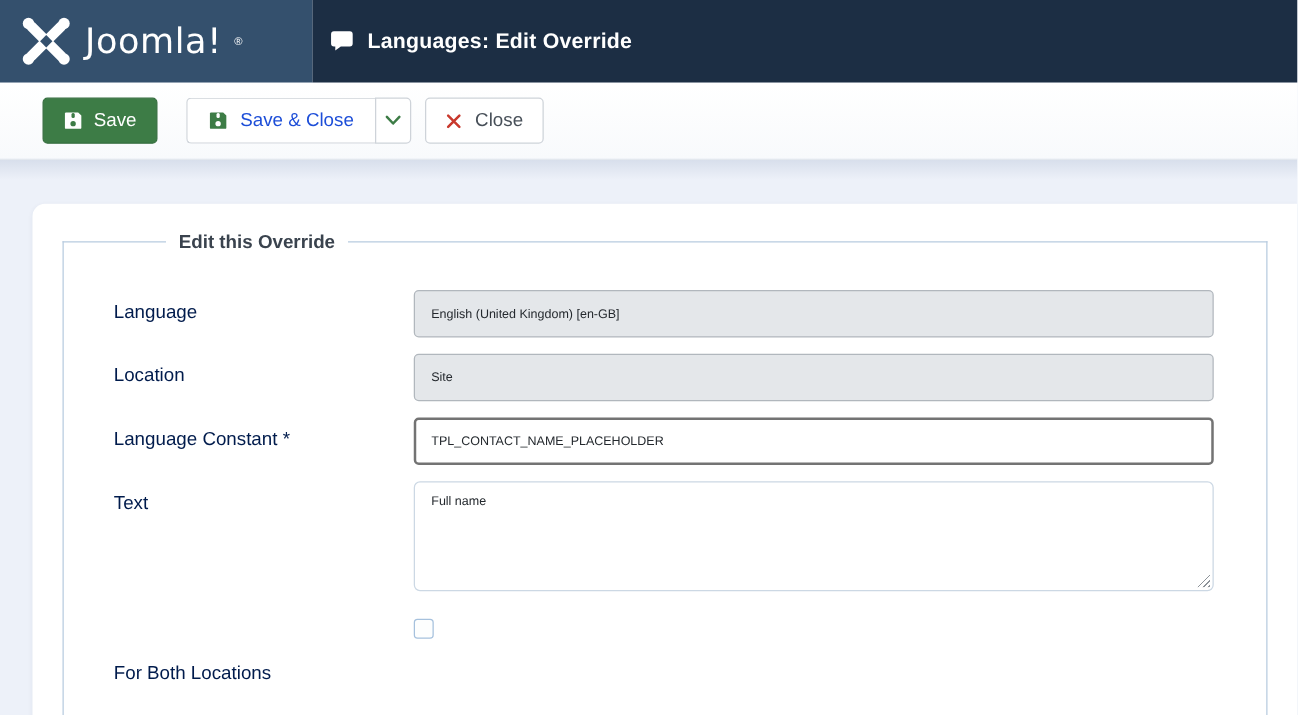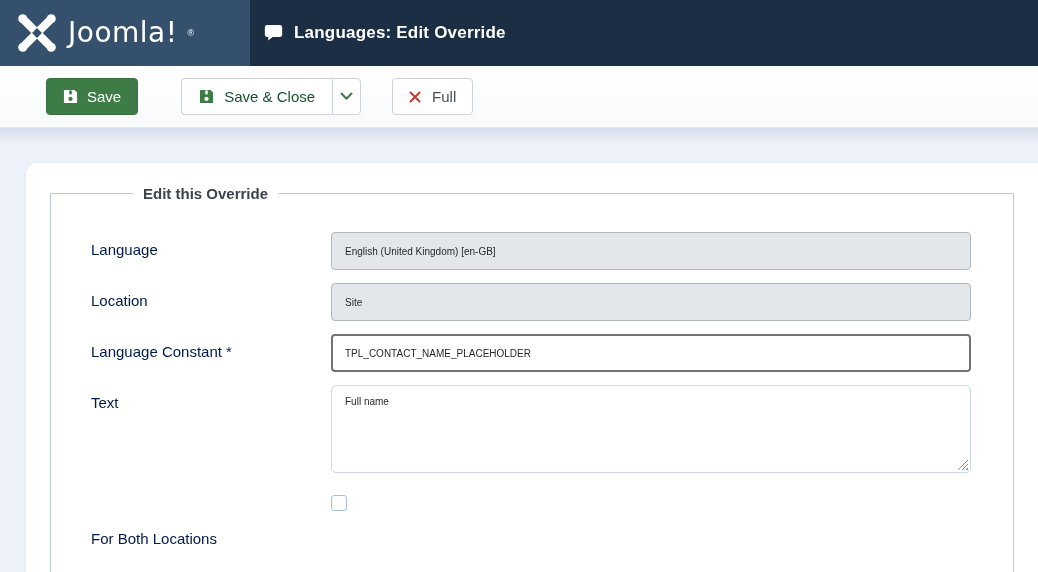--- a/index.html
+++ b/index.html
@@ -24,35 +24,35 @@
   .title-block {
     flex:1; background:#1c2e44; display:flex; align-items:center;
     gap:11px; padding-left:14px;
   }
   .page-title { margin:0; color:#fff; font-size:17px; font-weight:700; letter-spacing:.2px; }
 
   
   .toolbar {
     height:62px; background:linear-gradient(#ffffff,#f8fafc);
     border-bottom:1px solid #e3e8ee;
-    display:flex; align-items:center; padding-left:46px;gap:20px;
+    display:flex; align-items:center; padding-left:34px;
   }
   .btn {
     height:37px; display:inline-flex; align-items:center;
     border-radius:4px; font-size:15px; font-weight:500;
     font-family:"Liberation Sans", sans-serif; cursor:pointer; line-height:1;
   }
   .btn-save {
     background:#3d7c46; border:1px solid #376f40; color:#fff;
     padding:0 16px; gap:9px; margin-right:23px;
   }
   .btn-group { display:flex; margin-right:11px; }
   .btn-save-close {
     background:#fff; border:1px solid #ced3d9; border-right:none;
-    border-radius:4px 0 0 4px; color:#14532d; padding:0 17px; gap:10px;
+    border-radius:4px 0 0 4px; color:#1d4ed8; padding:0 17px; gap:10px;
   }
   .btn-toggle {
     background:#fff; border:1px solid #ced3d9; border-radius:0 4px 4px 0;
     width:29px; display:inline-flex; align-items:center; justify-content:center;
     height:37px; cursor:pointer;
   }
   .btn-close {
     background:#fff; border:1px solid #ced3d9; color:#474f58;
     padding:0 16px; gap:11px;
   }
@@ -169,21 +169,21 @@
         <svg class="icon-svg" width="13" height="9" viewBox="0 0 13 9">
           <path d="M1.5 1.5 L6.5 6.8 L11.5 1.5" fill="none" stroke="#3d7c46" stroke-width="2" stroke-linecap="round" stroke-linejoin="round"></path>
         </svg>
       </button>
     </div>
 
     <button class="btn btn-close">
       <svg class="icon-svg" width="12" height="12" viewBox="0 0 12 12">
         <path d="M1.5 1.5 L10.5 10.5 M10.5 1.5 L1.5 10.5" stroke="#c93a2e" stroke-width="2" stroke-linecap="round"></path>
       </svg>
-      <span>Full</span>
+      <span>Close</span>
     </button>
   </div>
 
   <main class="content">
     <div class="card">
       <fieldset class="override-fieldset">
         <legend class="override-legend">Edit this Override</legend>
 
         <div class="form-row">
           <div class="label-col">Language</div>

